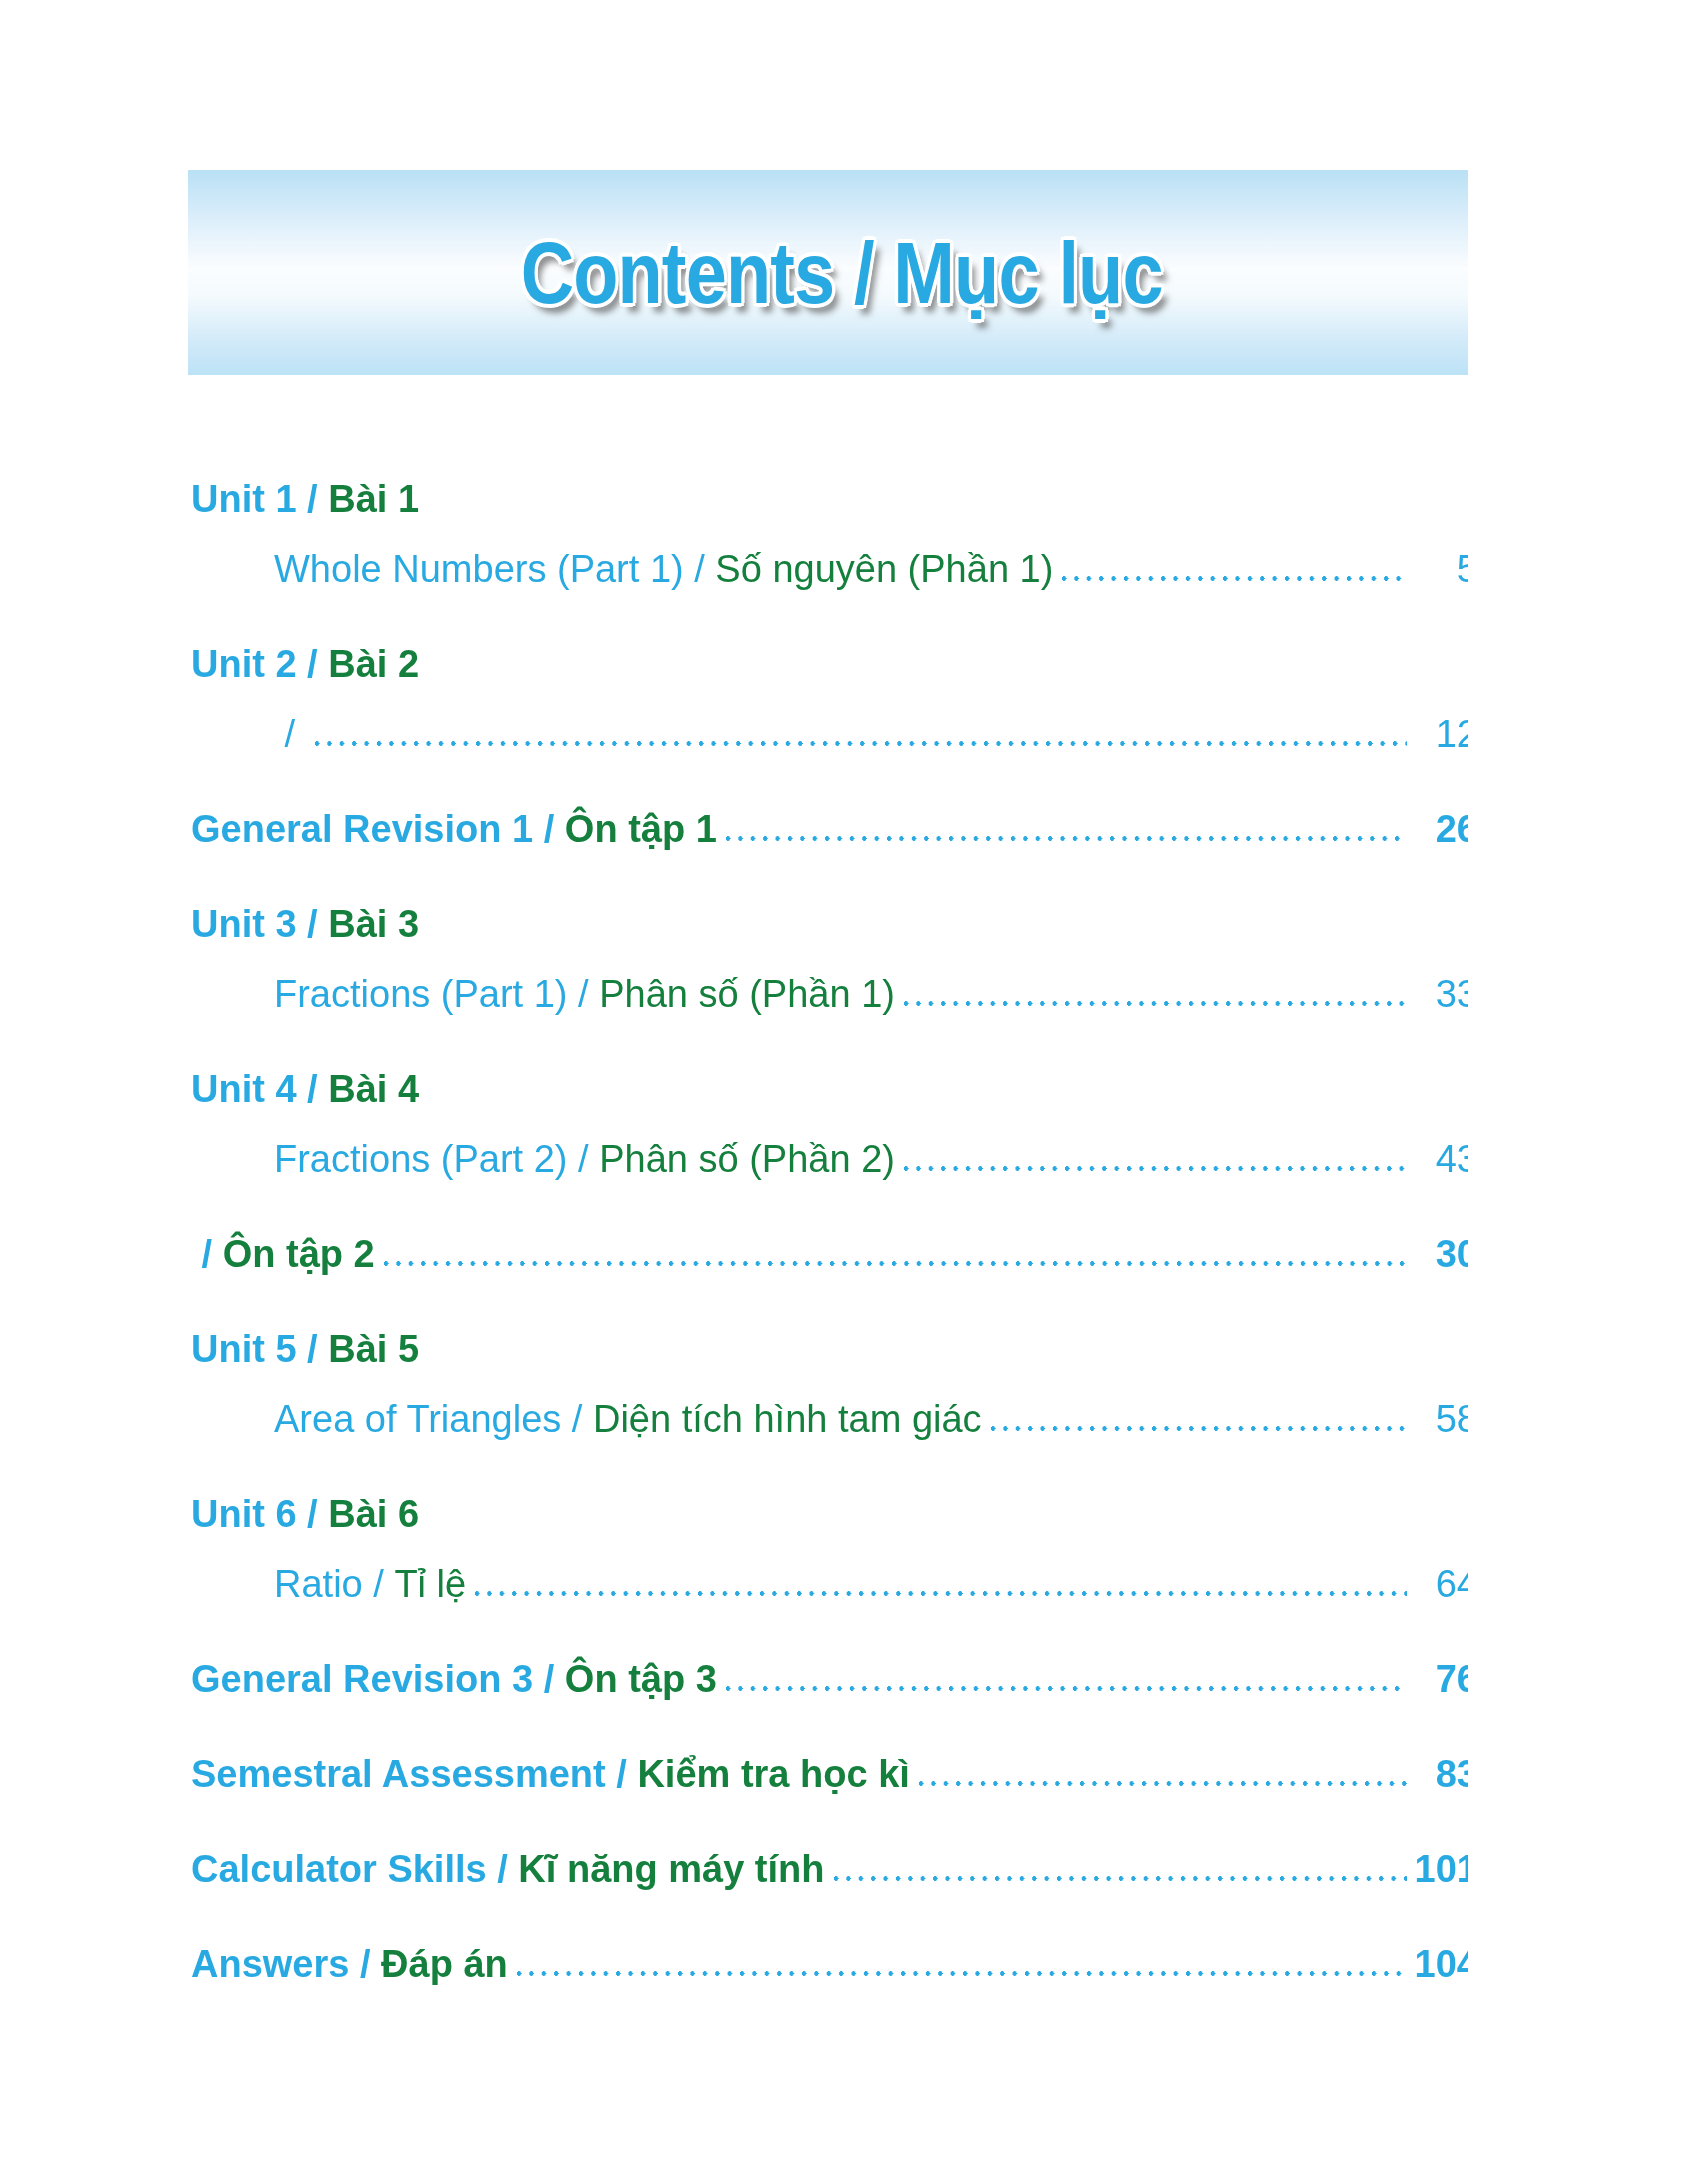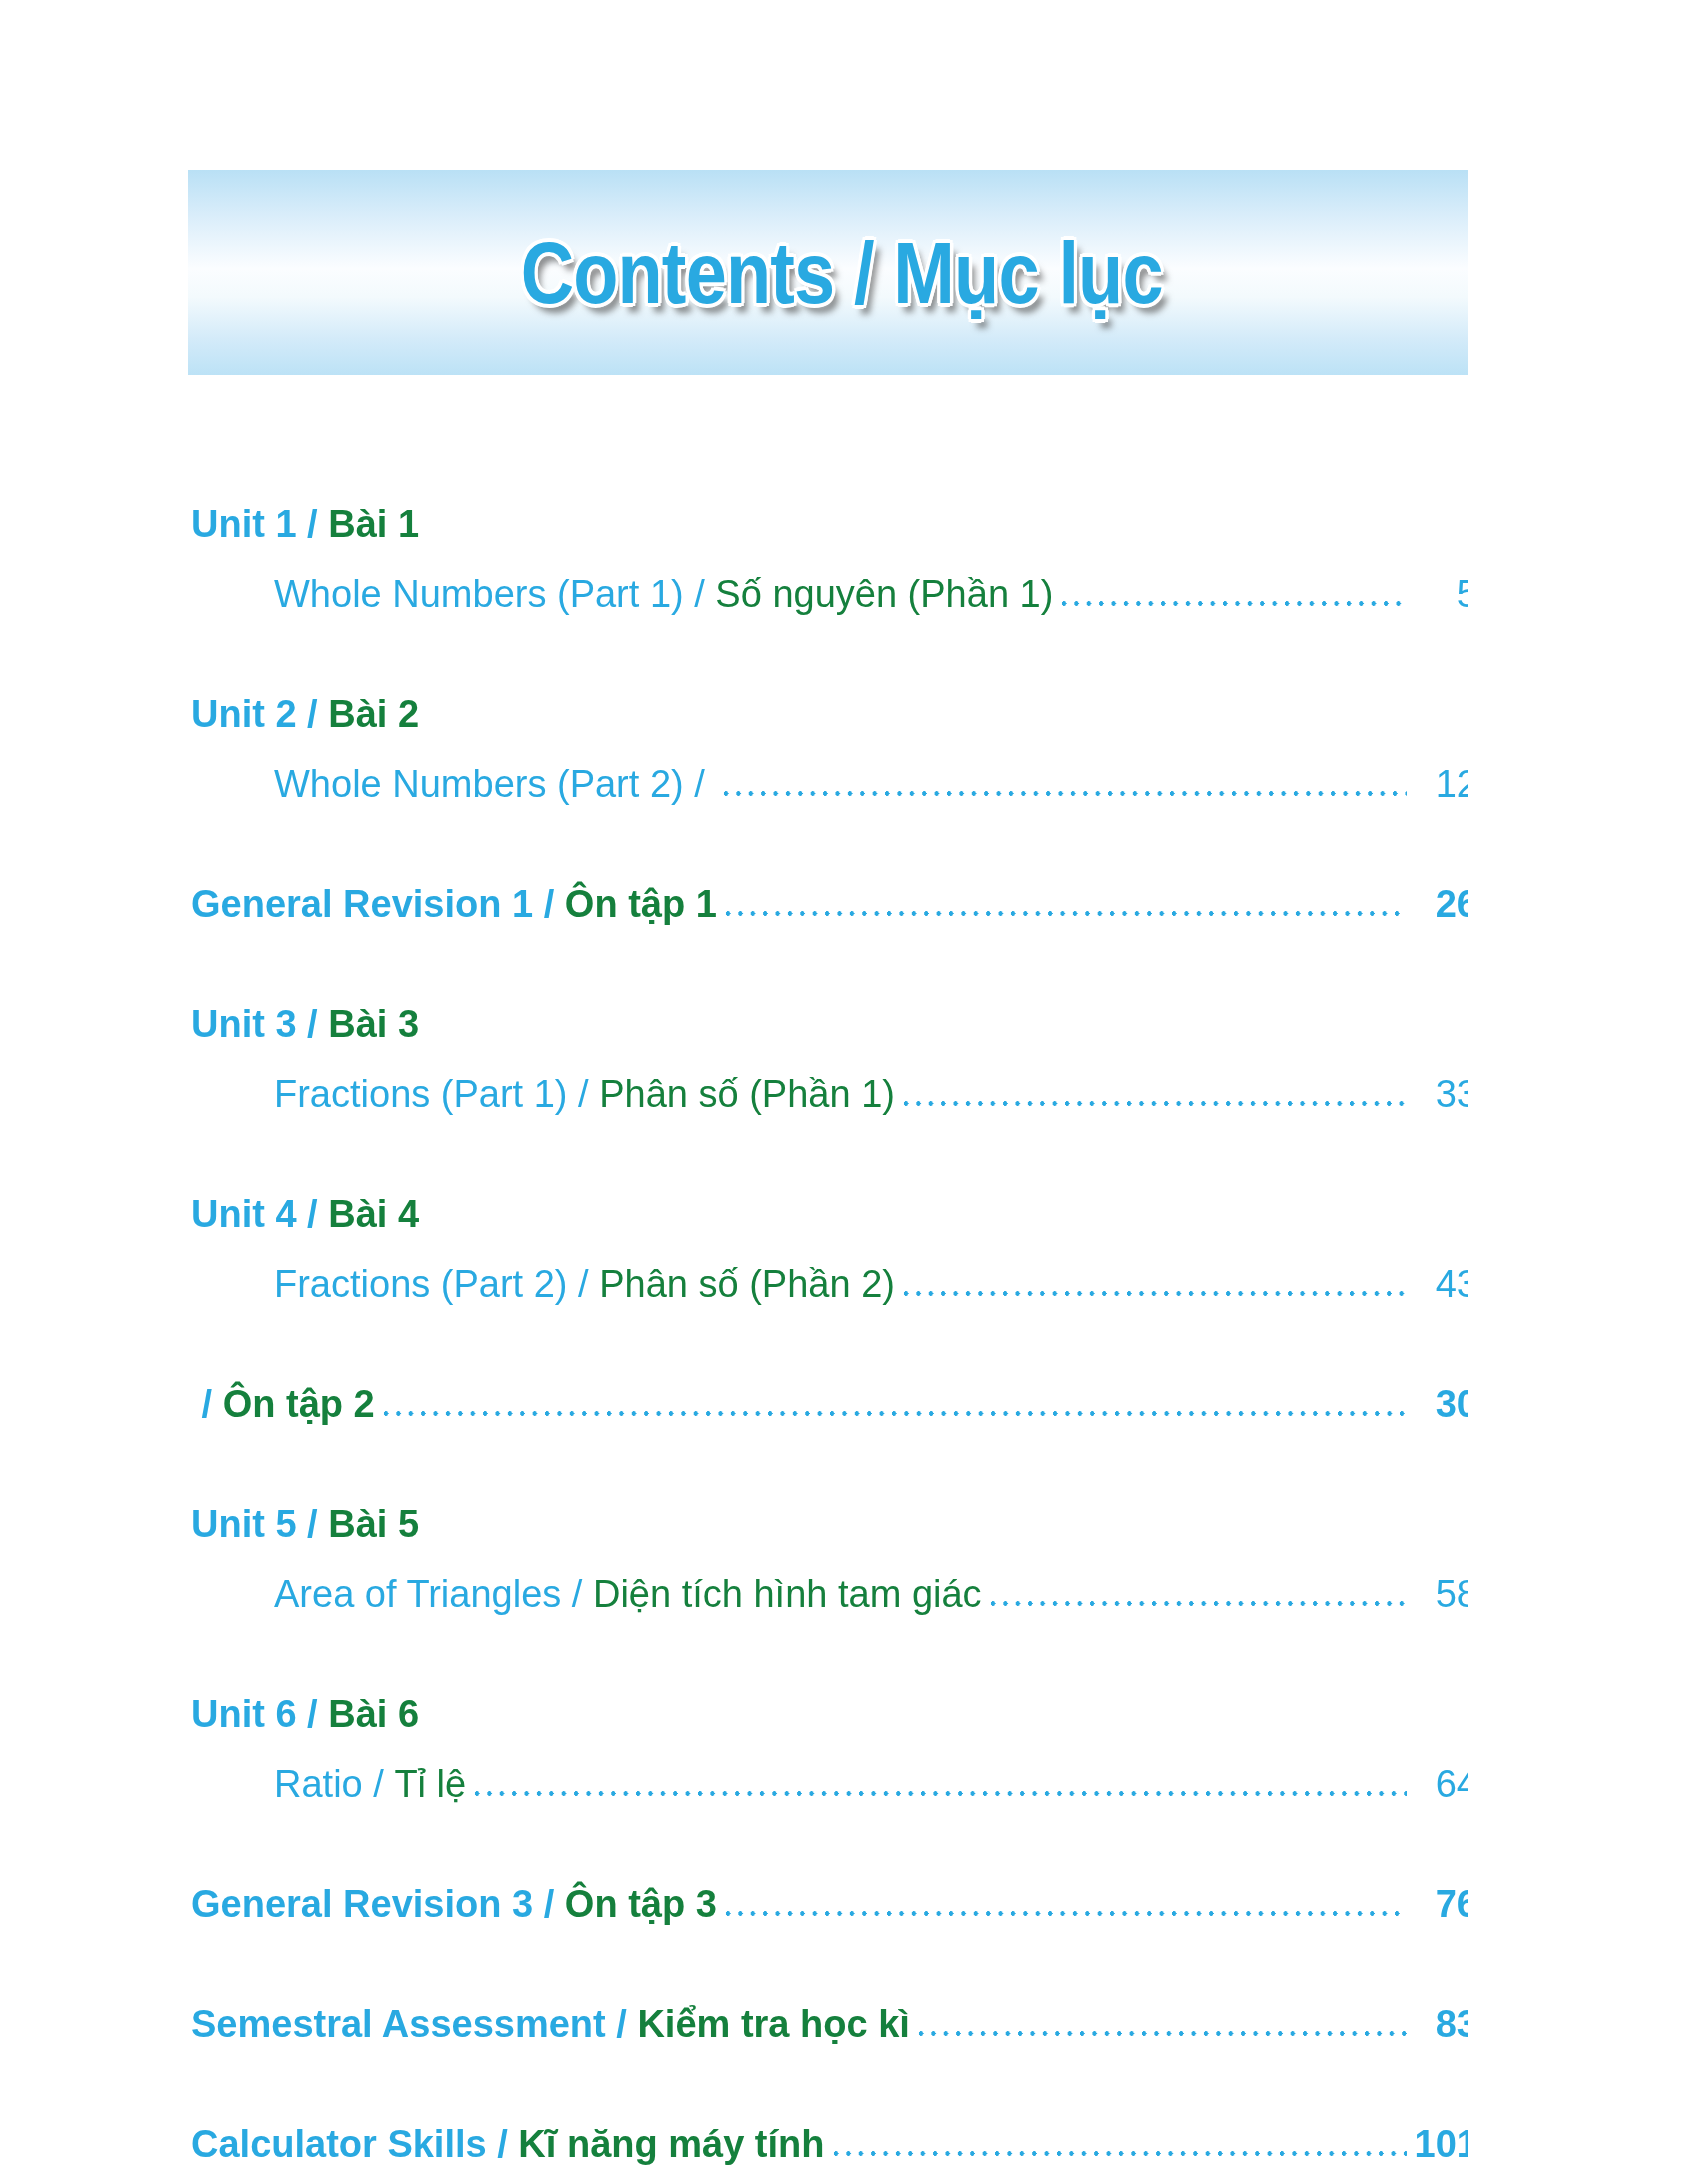--- a/index.html
+++ b/index.html
@@ -55,21 +55,21 @@
     width: 1287px;
     padding-top: 51px;
   }
   .row {
     display: flex;
     align-items: stretch;
     line-height: 44px;
     font-size: 38px;
     white-space: pre;
   }
-  .row.heading, .row.bold { margin-top: 76px; font-weight: 700; }
+  .row.heading, .row.bold { margin-top: 51px; font-weight: 700; }
   .row.sub { margin-top: 26px; padding-left: 83px; font-weight: 400; }
 
   .en  { color: #29a9e1; }
   .sep { color: #29a9e1; }
   .vi  { color: #15803d; }
 
   .dots {
     flex: 1 1 auto;
     min-width: 20px;
     margin-left: 6px;
@@ -107,21 +107,21 @@
       <span class="en">Whole Numbers (Part 1)</span><span class="sep"> / </span><span class="vi">Số nguyên (Phần 1)</span>
       <span class="dots"></span>
       <span class="page-num">5</span>
     </div>
 
     <div class="row heading">
       <span class="en">Unit 2</span><span class="sep"> / </span><span class="vi">Bài 2</span>
     </div>
 
     <div class="row sub">
-      <span class="en">Whole Numbers (Part 2)</span><span class="sep"> / </span>
+      <span class="sep"> / </span>
       <span class="dots"></span>
       <span class="page-num">12</span>
     </div>
 
     <div class="row bold">
       <span class="en">General Revision 1</span><span class="sep"> / </span><span class="vi">Ôn tập 1</span>
       <span class="dots"></span>
       <span class="page-num">26</span>
     </div>
 

